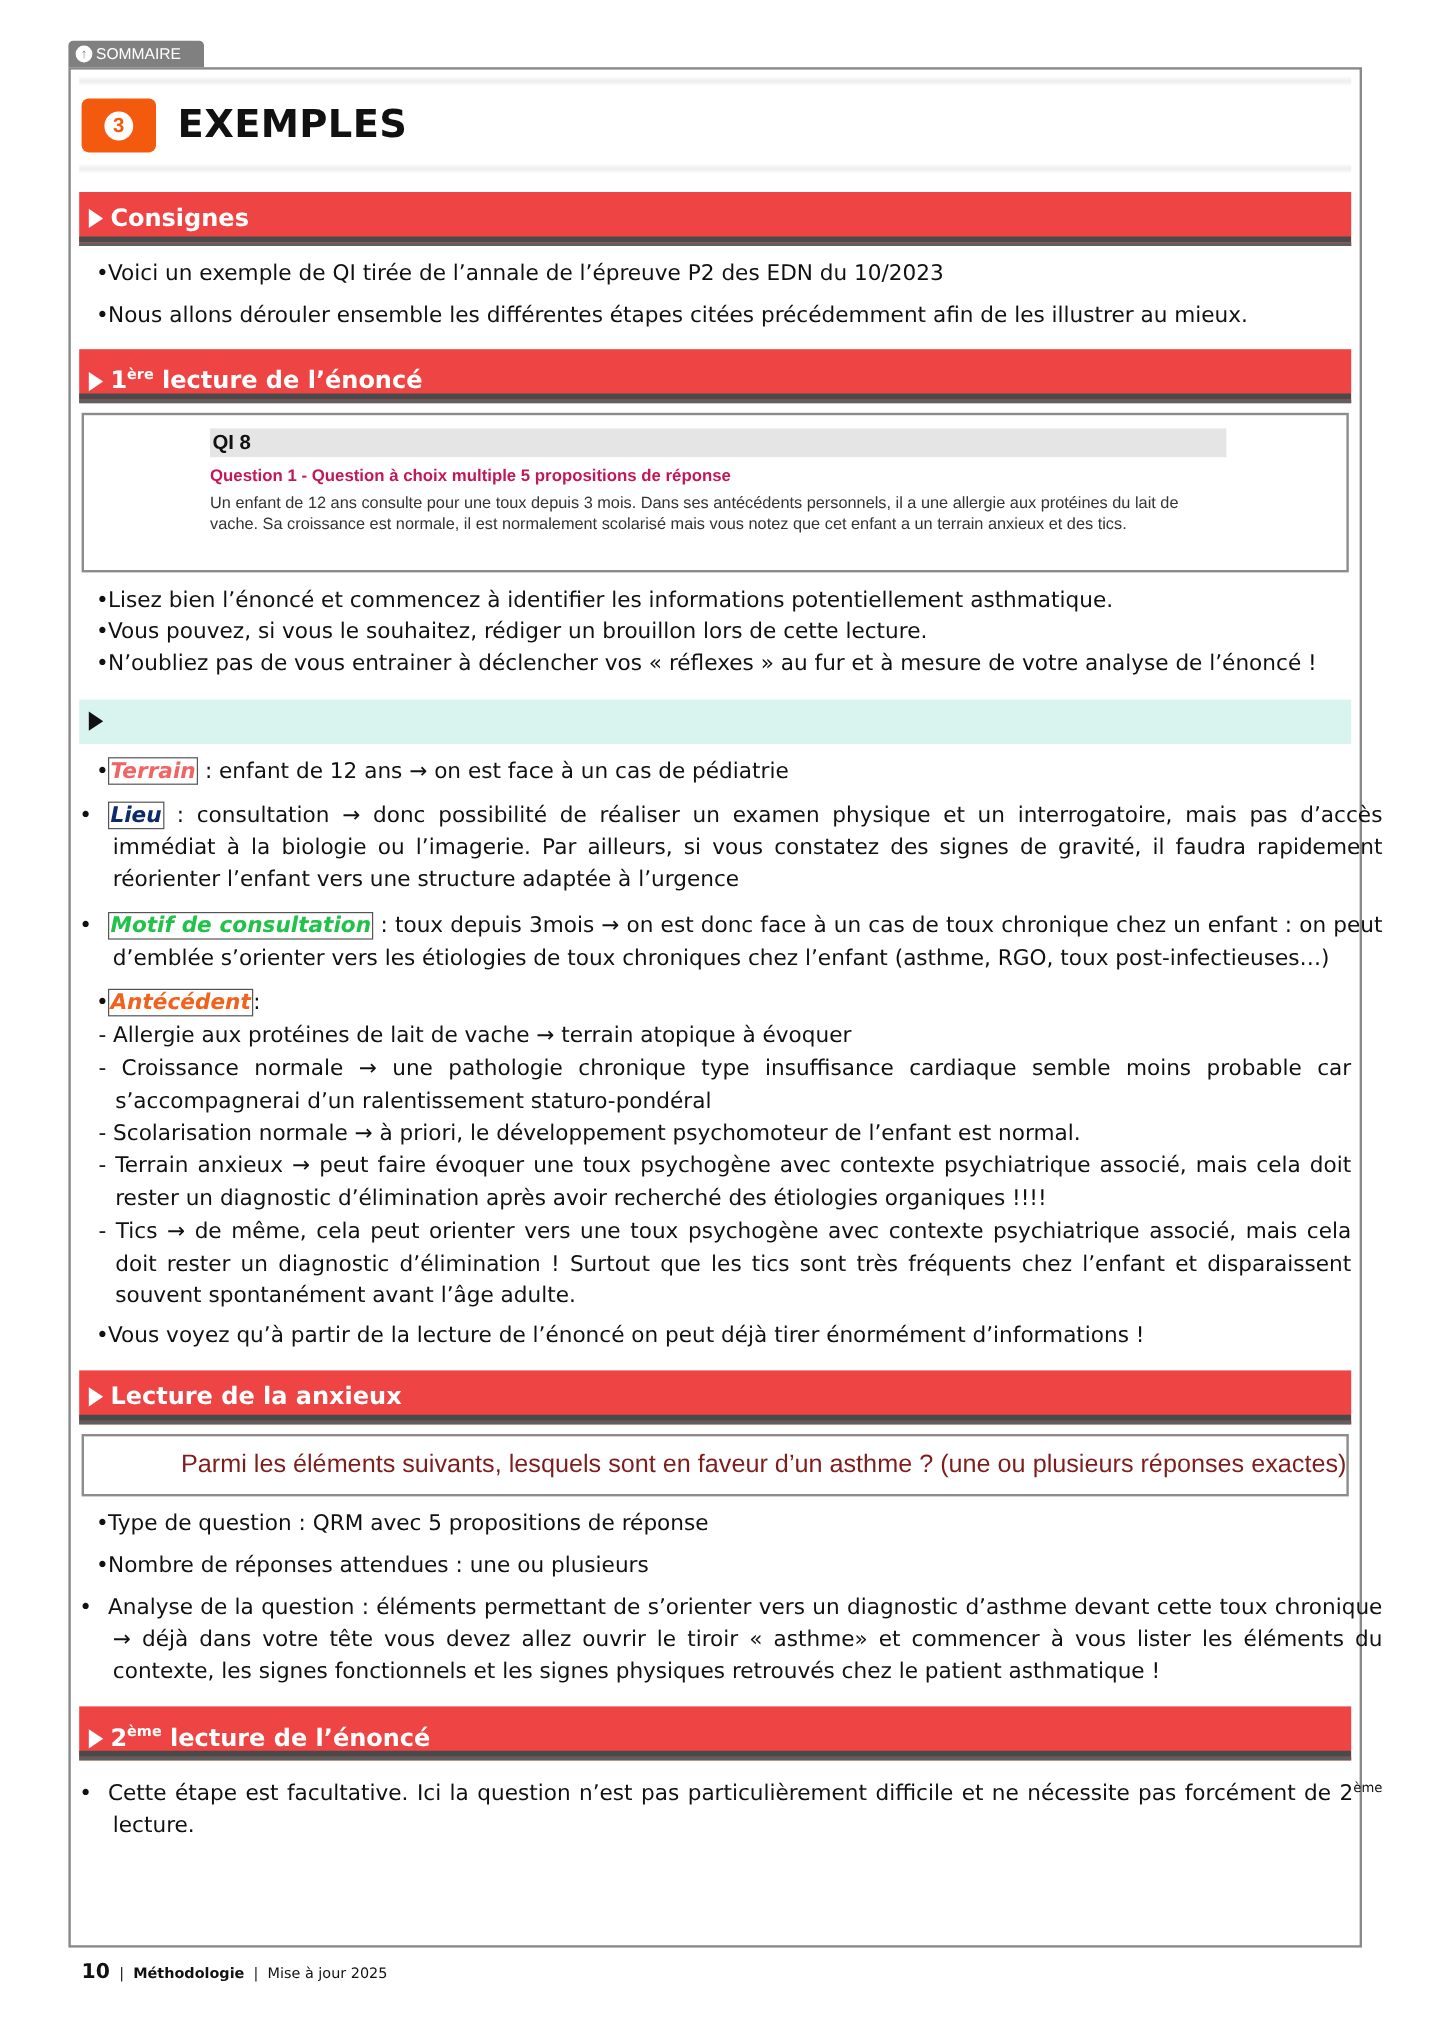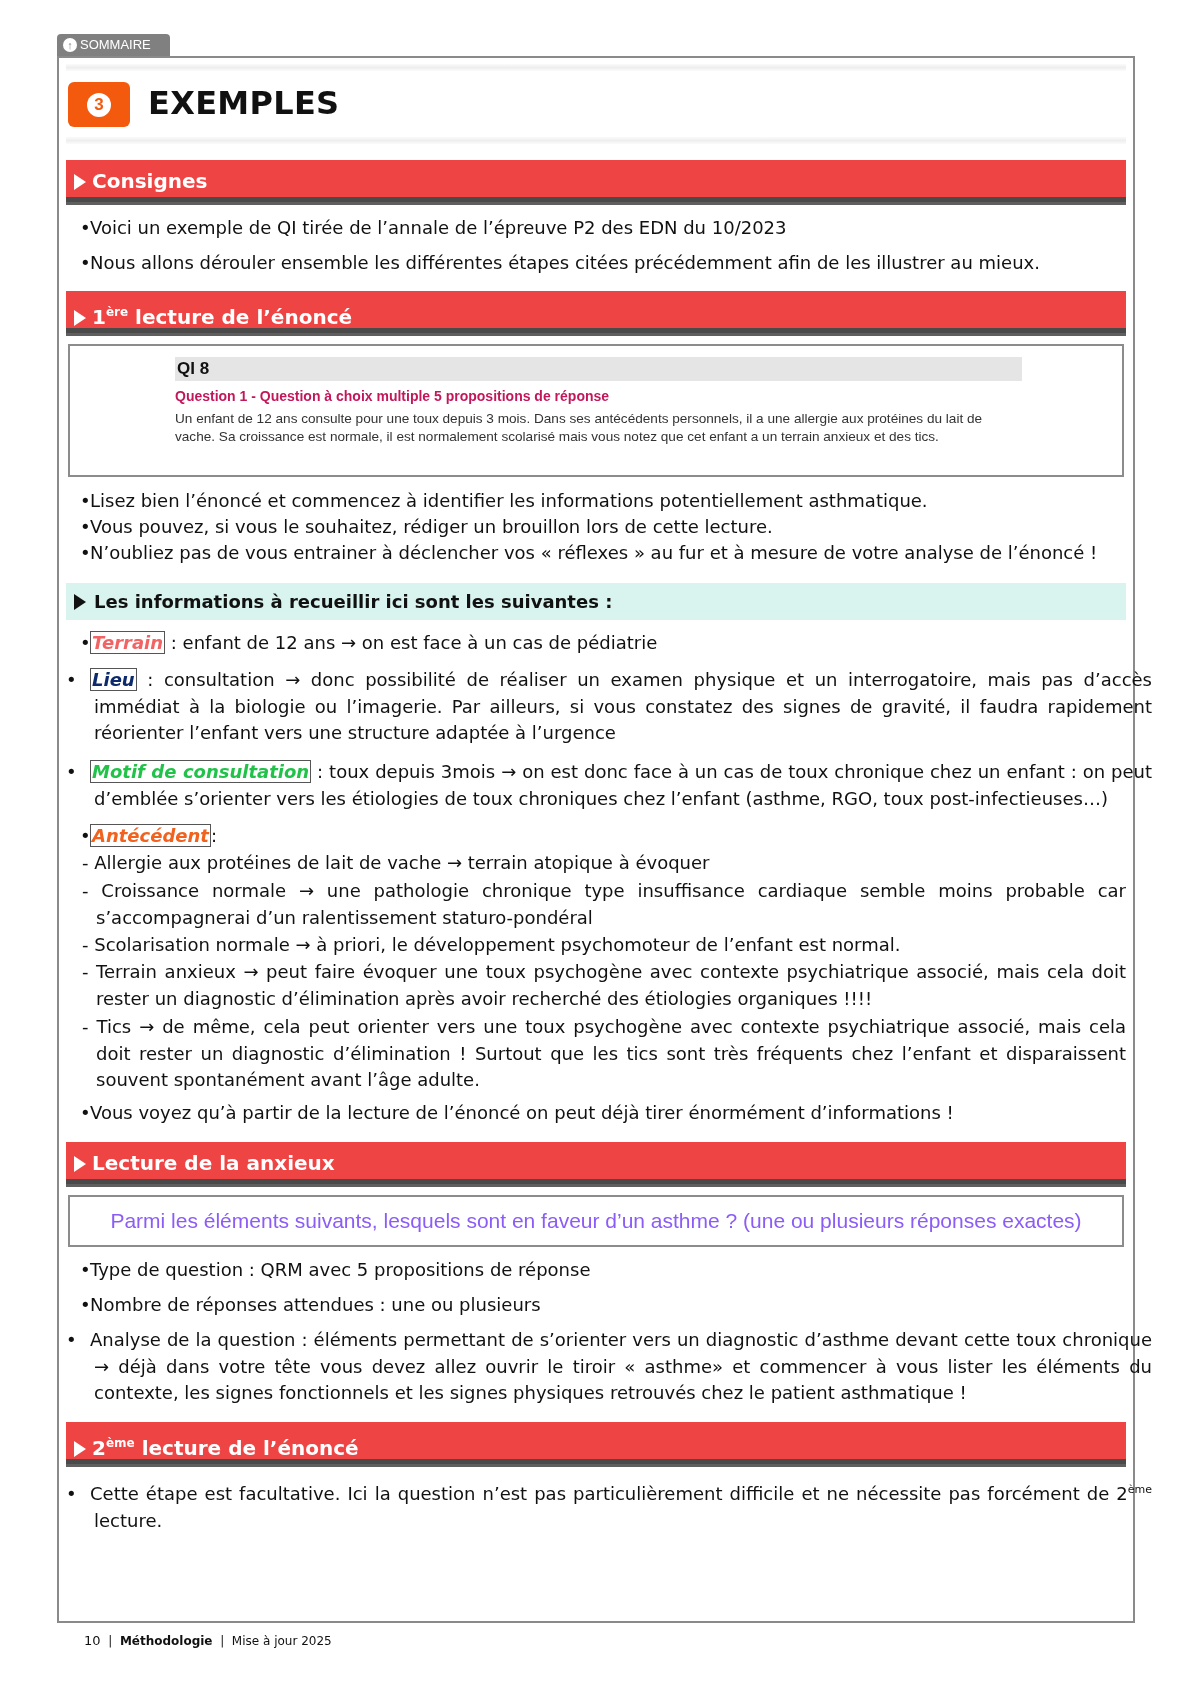--- a/index.html
+++ b/index.html
@@ -45,30 +45,30 @@
   .sub { left:82px; width:1044px; padding-left:14px; text-indent:-14px; box-sizing:border-box; }
 
   .qibox { left:68px; top:344px; width:1056px; height:133px; border:2px solid #8c8c8c;
            box-sizing:border-box; background:#fff; }
   .qibar { left:175px; top:357px; width:847px; height:24px; background:#e5e5e5; color:#111;
            font-weight:bold; font-size:17px; line-height:24px; padding-left:2px; box-sizing:border-box; }
   .qiq { left:175px; top:388px; color:#c2185b; font-weight:bold; font-size:14px; }
   .qip { left:175px; top:410px; width:850px; color:#333; font-size:13.6px; line-height:18px; }
 
   .qbox { left:68px; top:1195px; width:1056px; height:52px; border:2px solid #8c8c8c; box-sizing:border-box;
-          text-align:center; font-size:21px; line-height:48px; color:#8b5cf6; }
+          text-align:right; font-size:21px; line-height:48px; color:#7f1d1d; }
 
   .tag { border:1.5px solid #555; padding:0 1px; font-weight:bold;font-style:italic; }
   .t-red { color:#f26363; }
   .t-blue { color:#0d2a6b; }
   .t-green { color:#22c24a; }
   .t-orange { color:#f0621d; }
 
   .footer { left:68px; top:1633px; font-size:12px; color:#111; }
-  .footer .pg { font-weight:normal; font-size:13px;margin-left:16px; }
+  .footer .pg { font-weight:bold; font-size:17px; }
   .footer .sec { font-weight:bold; }
 </style>
 </head>
 <body>
 
 <div class="abs tab">
   <span class="ic">↑</span>
   <span>SOMMAIRE</span>
 </div>
 
@@ -94,21 +94,21 @@
 <div class="abs qibox"></div>
 <div class="abs qibar">QI 8</div>
 <div class="abs qiq">Question 1 - Question à choix multiple 5 propositions de réponse</div>
 <div class="abs qip">Un enfant de 12 ans consulte pour une toux depuis 3 mois. Dans ses antécédents personnels, il a une allergie aux protéines du lait de vache. Sa croissance est normale, il est normalement scolarisé mais vous notez que cet enfant a un terrain anxieux et des tics.</div>
 
 <div class="abs txt cal bl" style="top:488px"><span class="b">•</span><span>Lisez bien l’énoncé et commencez à identifier les informations potentiellement asthmatique.</span></div>
 <div class="abs txt cal bl" style="top:514px"><span class="b">•</span><span>Vous pouvez, si vous le souhaitez, rédiger un brouillon lors de cette lecture.</span></div>
 <div class="abs txt cal bl" style="top:540px"><span class="b">•</span><span>N’oubliez pas de vous entrainer à déclencher vos « réflexes » au fur et à mesure de votre analyse de l’énoncé !</span></div>
 
 <div class="abs teal cal">
-  <span class="tri"></span><span>Les informations à recueillir ici sont les suivantes :</span>
+  <span class="tri"></span>
 </div>
 
 <div class="abs txt cal bl" style="top:630px">
   <span class="b">•</span><span class="tag t-red">Terrain</span><span> : enfant de 12 ans  → on est face à un cas de pédiatrie</span>
 </div>
 <div class="abs txt cal bl just ind" style="top:667px">
   <span class="b">•</span><span class="tag t-blue">Lieu</span><span> : consultation → donc possibilité de réaliser un examen physique et un interrogatoire, mais pas d’accès immédiat à la biologie ou l’imagerie. Par ailleurs, si vous constatez des signes de gravité, il faudra rapidement réorienter l’enfant vers une structure adaptée à l’urgence</span>
 </div>
 <div class="abs txt cal bl just ind" style="top:759px">
   <span class="b">•</span><span class="tag t-green">Motif de consultation</span><span> : toux depuis 3mois → on est donc face à un cas de toux chronique chez un enfant : on peut d’emblée s’orienter vers les étiologies de toux chroniques chez l’enfant (asthme, RGO, toux post-infectieuses…)</span>

